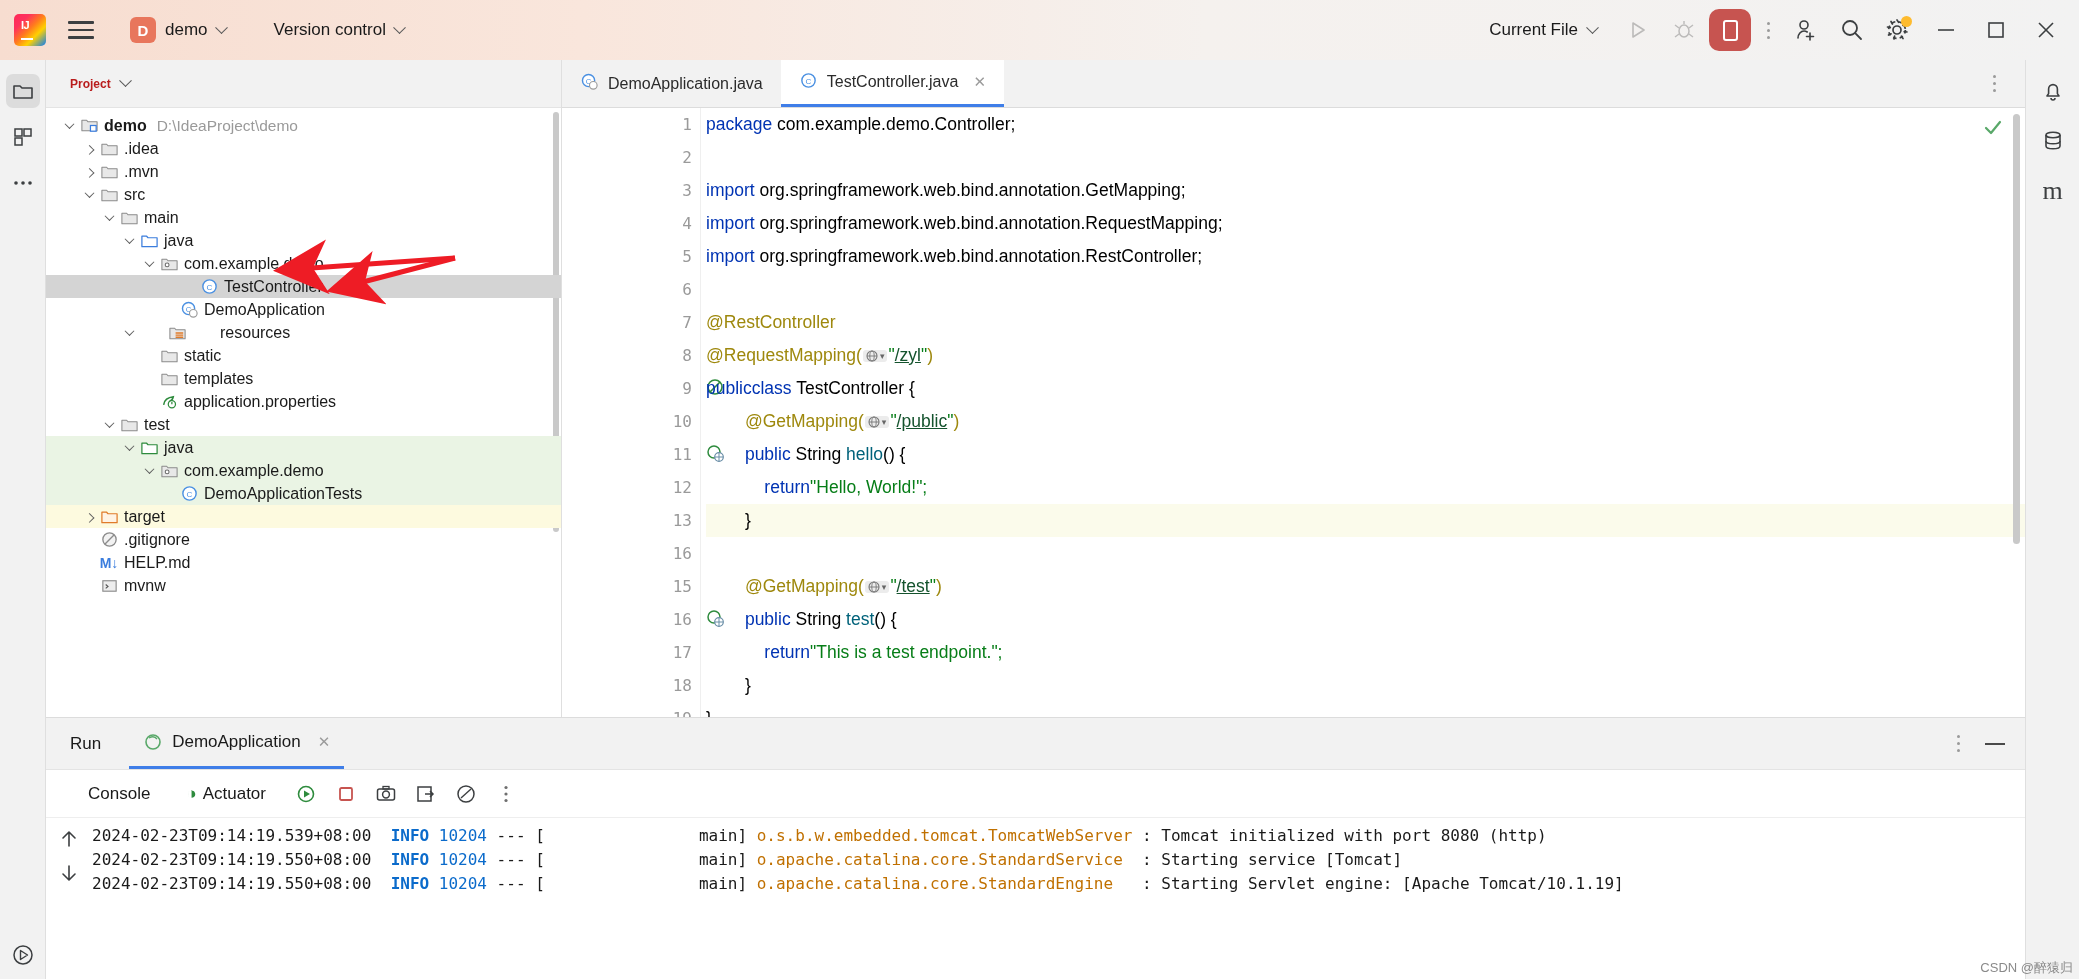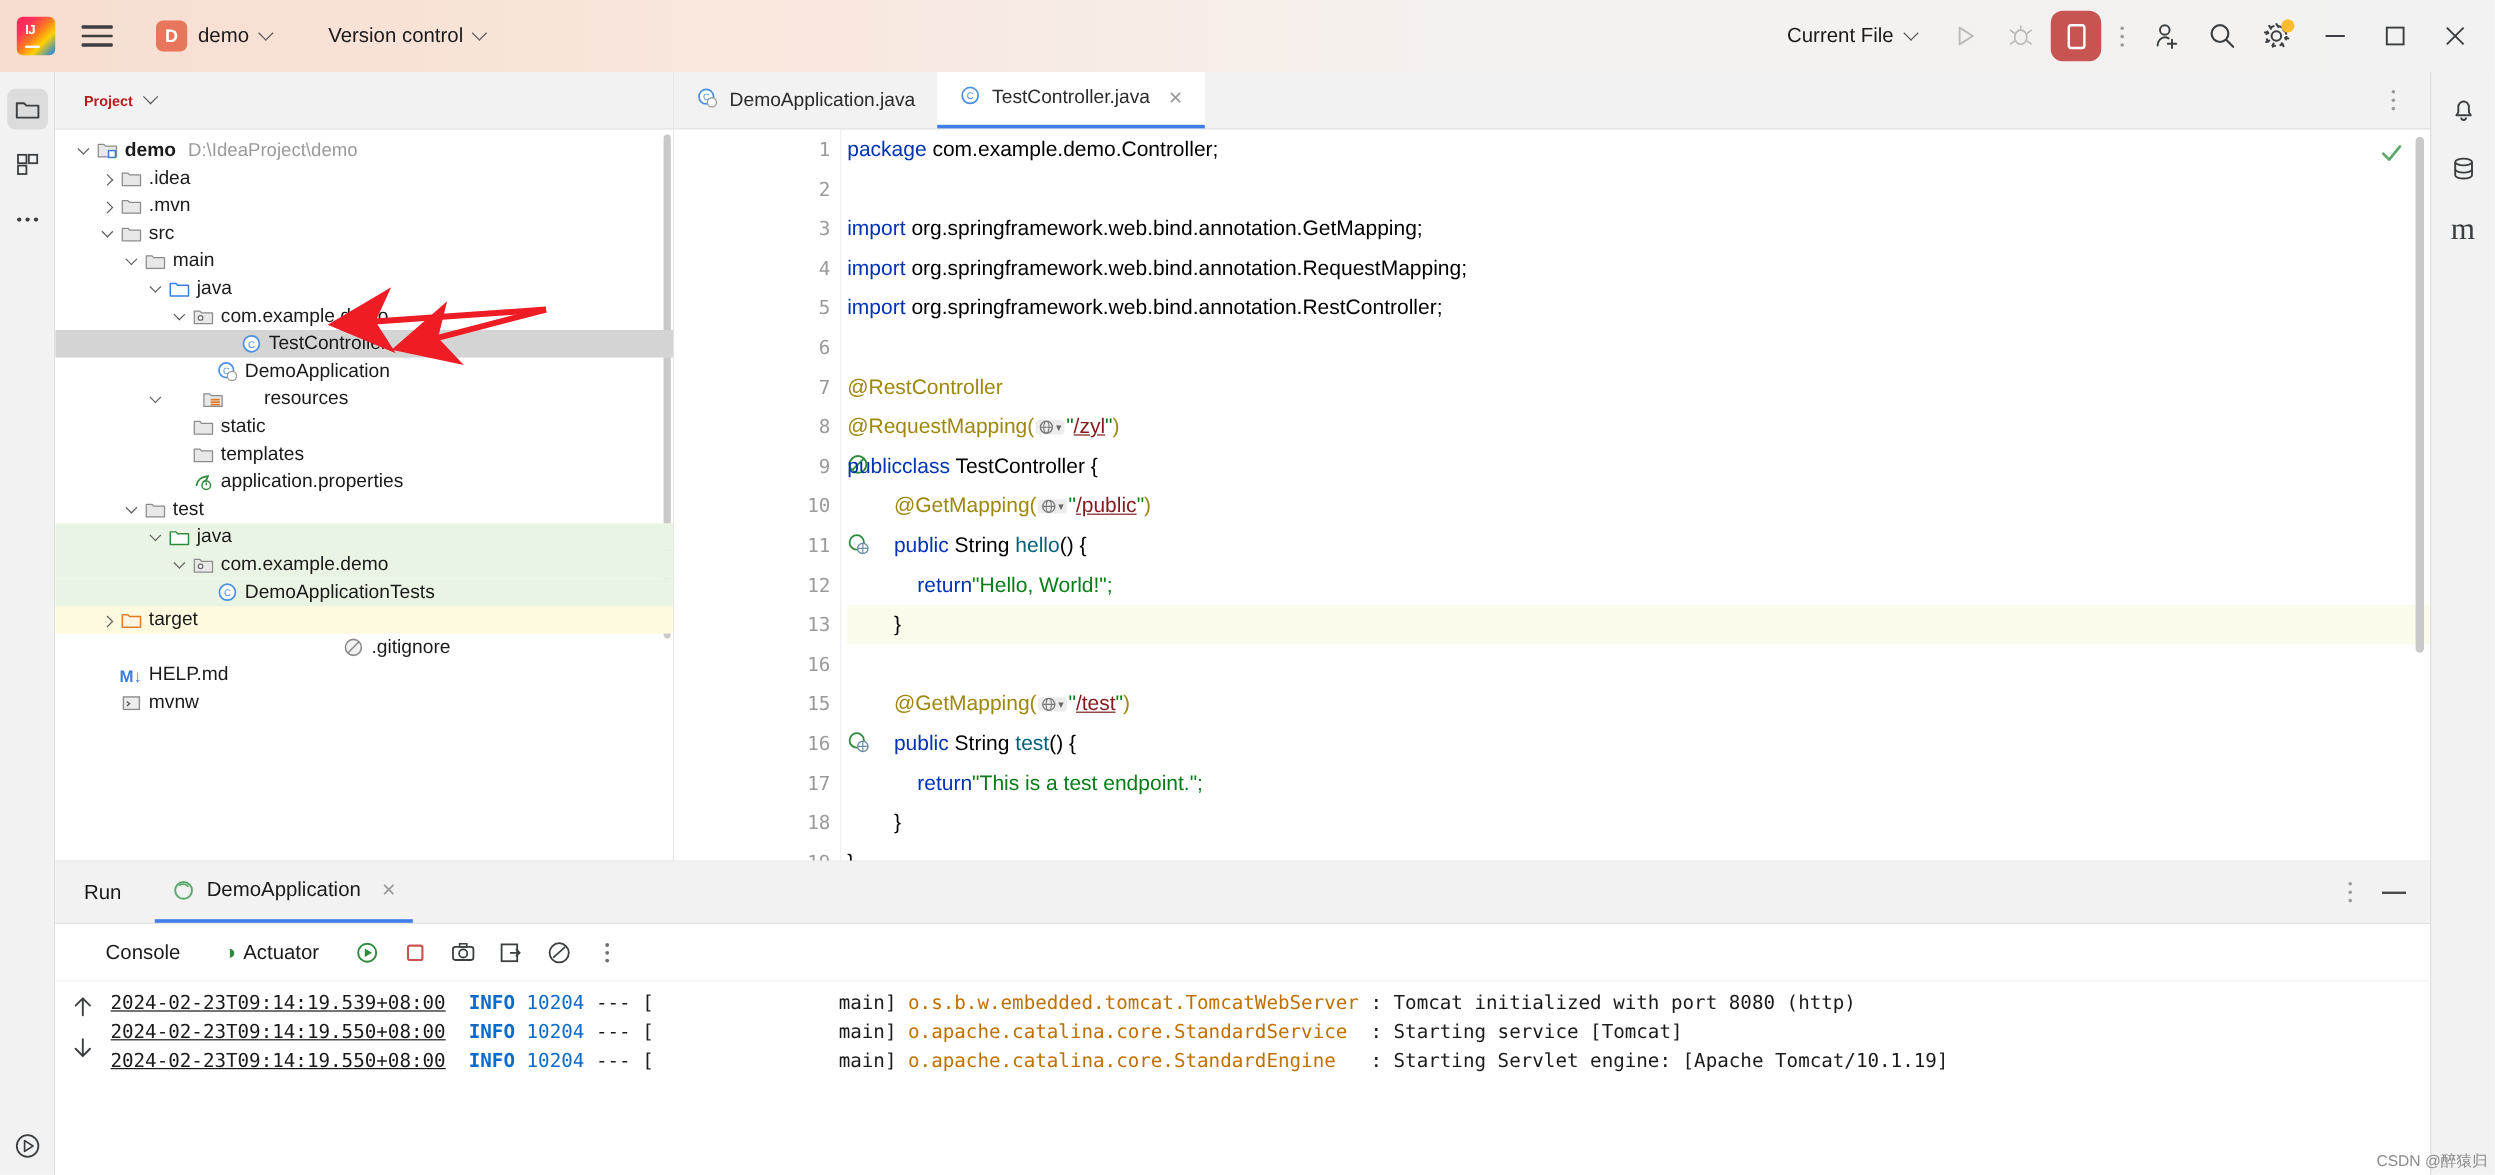--- a/index.html
+++ b/index.html
@@ -82,21 +82,21 @@
   .gutter { width:138px; flex:0 0 138px; background:#fff; position:relative; }
   .gline { height:33px; display:flex; align-items:center; justify-content:flex-end; font-family:"DejaVu Sans Mono", monospace;
     font-size:16px; color:#9a9a9a; padding-right:8px; position:relative; }
   .gic { position:absolute; right:-28px; top:6px; width:22px; height:22px; }
   .code { flex:1; position:relative; font-family:Liberation Sans, sans-serif; font-size:17.5px; padding-left:6px; min-width:0; }
   .cline { height:33px; display:flex; align-items:center; white-space:pre; color:#000; }
   .cline.cur { background:#fbfbeb; }
   .kw { color:#0033b3; font-weight:500; }
   .ann { color:#9e880d; }
   .str { color:#067d17; }
-  .link { color:#7f1d1d; text-decoration:underline;text-align:center; }
+  .link { color:#14532d; text-decoration:underline;text-align:center; }
   .gutter-sep { position:absolute; left:0; top:0; bottom:0; width:1px; background:#efefef; }
   .inlay { display:inline-flex; align-items:center; gap:2px; background:#ececec; border-radius:3px; padding:0 3px; margin:0 1px;
     font-size:12px; color:#666; vertical-align:middle; }
   .check-ok { position:absolute; right:22px; top:10px; }
   .ed-scroll { position:absolute; right:5px; top:6px; width:7px; height:430px; background:#c9c9c9; border-radius:4px; }
 
   
   .ovl { position:absolute; left:0; top:0; width:2079px; height:979px; pointer-events:none; z-index:40; }
 
   
@@ -110,21 +110,21 @@
 
   .console-toolbar { height:48px; flex:0 0 48px; display:flex; align-items:center; padding-left:24px; gap:0; border-bottom:1px solid #eee; background:#fff;}
   .ctab { font-size:17px; color:#1a1a1a; padding:0 18px; cursor:pointer; }
   .ctab.sel { font-weight:400; }
   .ctool { width:36px; height:36px; display:flex; align-items:center; justify-content:center; margin-left:4px; cursor:pointer; }
 
   .console { flex:1; display:flex; min-height:0; background:#fff; overflow:hidden; }
   .cgut { width:46px; flex:0 0 46px; display:flex; flex-direction:column; align-items:center; padding-top:10px; gap:12px; }
   .cbody { flex:1; font-family:"DejaVu Sans Mono", monospace; font-size:16px; padding-top:6px; overflow:hidden; white-space:pre; }
   .crow { height:24px; line-height:24px; }
-  .c-ts { color:#1a1a1a;text-decoration:underline; }
+  .c-ts { color:#1a1a1a; }
   .c-info { color:#0b6bcb; font-weight:bold; }
   .c-pid { color:#0b6bcb; }
   .c-dash { color:#1a1a1a; }
   .c-thread { color:#1a1a1a; }
   .c-logger { color:#c07000; }
   .c-msg { color:#1a1a1a; }
 
   .watermark { position:absolute; right:6px; bottom:2px; font-size:13px; color:#8a8a8a; z-index:30; }
 
   
@@ -468,21 +468,21 @@
                 <span class="arr right">
                   <i></i>
                 </span>
                 <span class="nodeico">
                   <svg width="19" height="19" viewBox="0 0 20 20">
                     <path d="M2 5.5 h5 l1.4 1.6 h9.6 v9.4 H2 Z" fill="#fff3e4" stroke="#e07b2a" stroke-width="1.3" stroke-linejoin="round"></path>
                   </svg>
                 </span>
                 <span>target</span>
               </div>
-              <div class="row" style="padding-left: 34px; justify-content: center;">
+              <div class="row" style="padding-left: 34px;">
                 <span class="arr none">
                   <i></i>
                 </span>
                 <span class="nodeico">
                   <svg width="19" height="19" viewBox="0 0 20 20">
                     <circle cx="10" cy="10" r="7" fill="#f2f2f2" stroke="#8b8b8b" stroke-width="1.4"></circle>
                     <line x1="5.3" y1="14.7" x2="14.7" y2="5.3" stroke="#8b8b8b" stroke-width="1.4"></line>
                   </svg>
                 </span>
                 <span>.gitignore</span>

